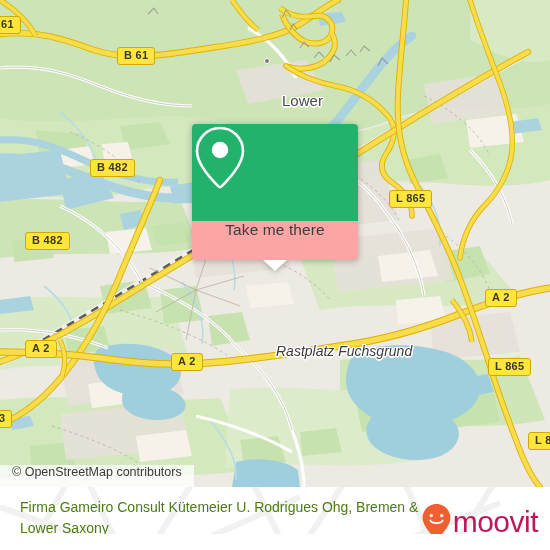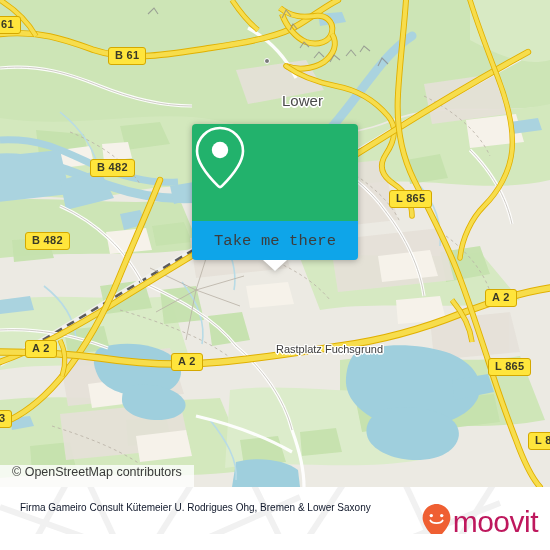--- a/index.html
+++ b/index.html
@@ -45,21 +45,22 @@
     text-align: center;
     white-space: pre;
     text-shadow:
       1.5px 0 #fff, -1.5px 0 #fff, 0 1.5px #fff, 0 -1.5px #fff,
       1px 1px #fff, -1px -1px #fff, 1px -1px #fff, -1px 1px #fff;
     font-family: "Liberation Sans", sans-serif;
   }
   .poi-label {
     position: absolute;
     color: #3c3c3c;
-    font-size: 11px;
+    font-size: 14px;
+    font-style: italic;
     white-space: nowrap;
     text-shadow:
       1.5px 0 #fff, -1.5px 0 #fff, 0 1.5px #fff, 0 -1.5px #fff,
       1px 1px #fff, -1px -1px #fff, 1px -1px #fff, -1px 1px #fff;
     font-family: "Liberation Sans", sans-serif;
   }
   .city-dot {
     position: absolute;
     width: 6px; height: 6px;
     border-radius: 50%;
@@ -75,25 +76,24 @@
     filter: drop-shadow(0 1px 3px rgba(0,0,0,0.28));
   }
   .callout-top {
     height: 97px;
     background: #22b26c;
     border-radius: 4px 4px 0 0;
     display: flex; align-items: center; justify-content: center;
   }
   .callout-bottom {
     height: 39px;
-    background: #0ea5e9;
+    background: #fca5a5;
     border-radius: 0 0 4px 4px;
-    display: flex; align-items: center; justify-content: center;
+    display: flex; justify-content: center;
     position: relative;
-    font-family: Liberation Mono, monospace;
   }
   .callout-label {
     color: #3d3d3d;
     font-size: 15.5px;
     letter-spacing: 0.1px;
   }
   .callout-arrow {
     position: absolute;
     left: 50%; bottom: -11px;
     margin-left: -12px;
@@ -126,22 +126,22 @@
   }
   .footer-watermark {
     position: absolute; left: 0; top: 0;
     width: 550px; height: 63px;
     opacity: 1;
   }
   .footer-title {
     position: absolute;
     left: 20px; top: 10px;
     width: 405px;
-    color: #0f172a;
-    font-size: 10px;
+    color: #4d7c0f;
+    font-size: 14px;
     line-height: 21px;
     z-index: 2;
   }
   .brand {
     position: absolute;
     right: 12px; top: 16px;
     display: flex; align-items: center;
     z-index: 2;
   }
   .brand-wordmark {
@@ -344,21 +344,21 @@
         <path d="M330,62 l4,-7 l6,5"></path>
         <path d="M346,56 l5,-6 l5,6"></path>
         <path d="M360,52 l4,-6 l6,5"></path>
         <path d="M378,66 l4,-8 l6,6"></path>
         <path d="M148,14 l6,-6 l4,6"></path>
         <path d="M282,18 l4,-8 l5,6"></path>
       </g>
     </svg>
 
     <div class="shield" style="left:-6px;  top:16px;">61</div>
-    <div class="shield" style="left:108px; top:47px;">B 61</div>
+    <div class="shield" style="left:117px; top:47px;">B 61</div>
     <div class="shield" style="left:90px;  top:159px;">B 482</div>
     <div class="shield" style="left:25px;  top:232px;">B 482</div>
     <div class="shield" style="left:25px;  top:340px;">A 2</div>
     <div class="shield" style="left:171px; top:353px;">A 2</div>
     <div class="shield" style="left:485px; top:289px;">A 2</div>
     <div class="shield" style="left:389px; top:190px;">L 865</div>
     <div class="shield" style="left:488px; top:358px;">L 865</div>
     <div class="shield" style="left:528px; top:432px;">L 8</div>
     <div class="shield" style="left:-8px;  top:410px;">3</div>
 

